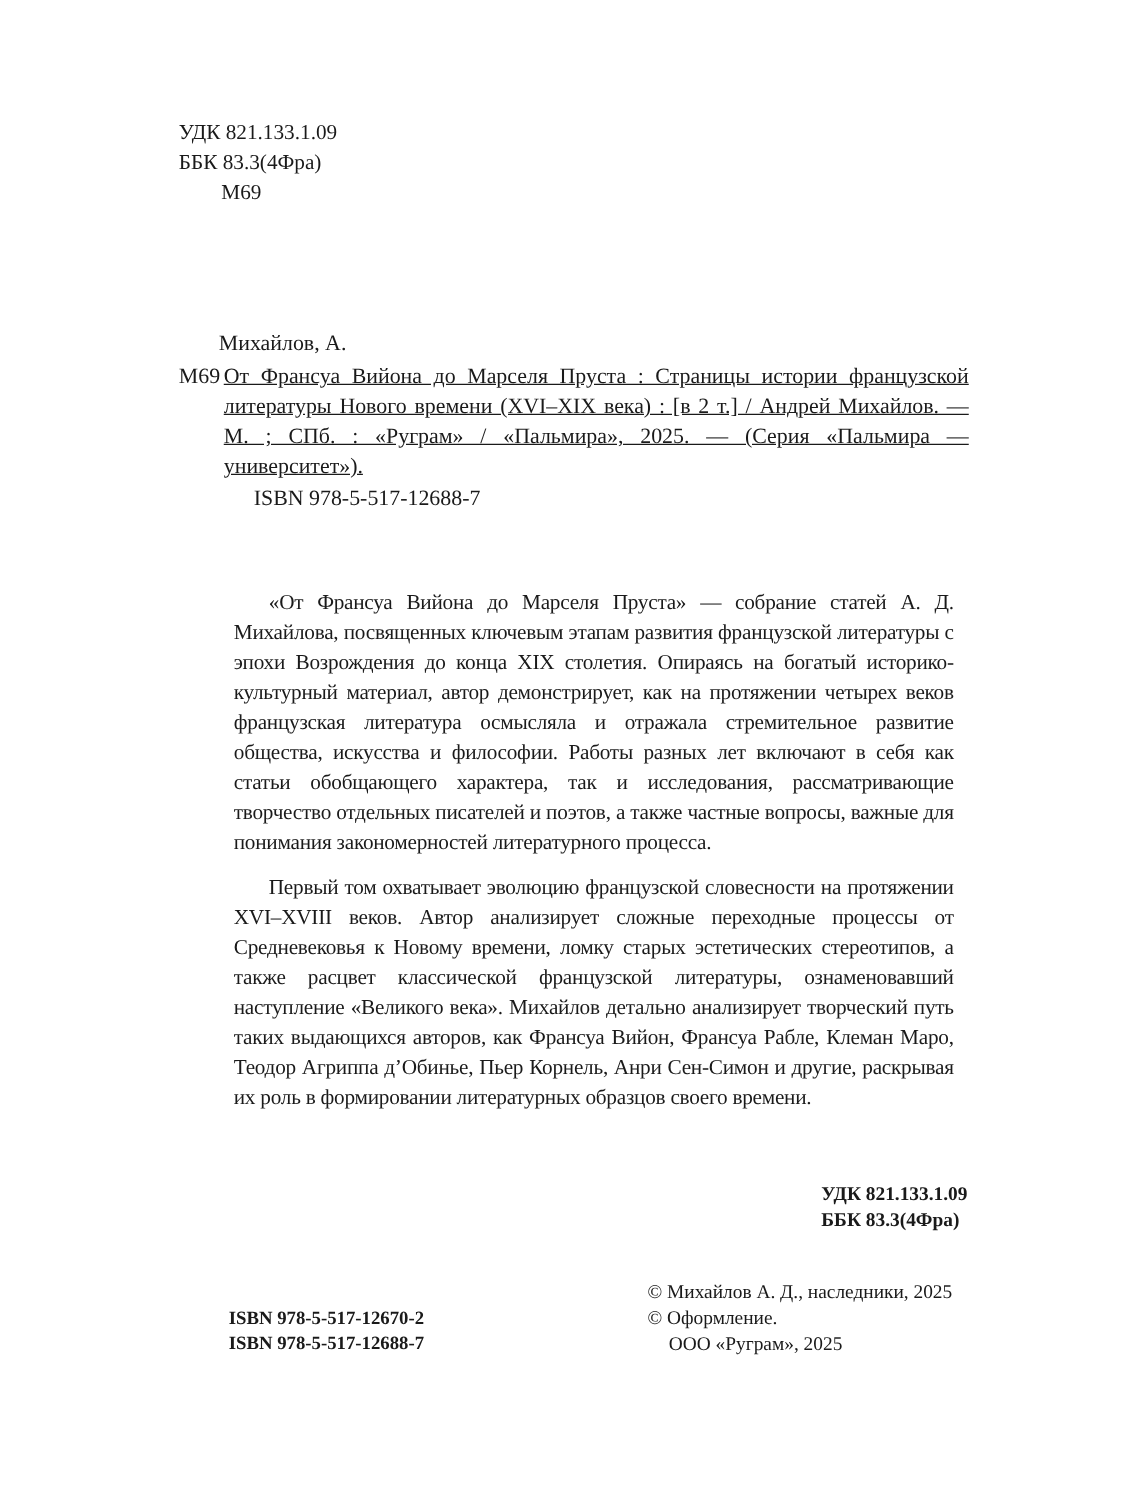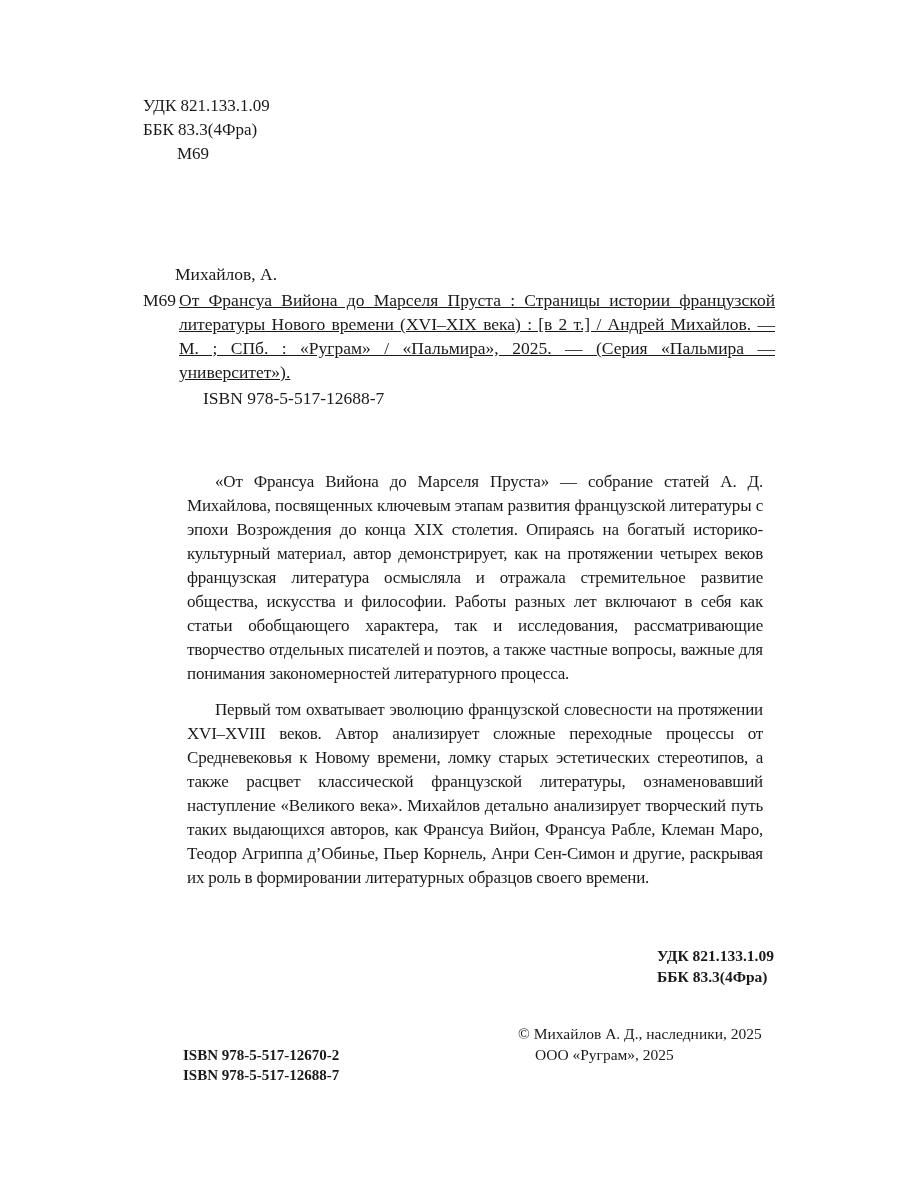--- a/index.html
+++ b/index.html
@@ -53,14 +53,15 @@
   <div>ББК 83.3(4Фра)</div>
 </div>
 
 <div class="abs isbn-bottom">
   <div>ISBN 978-5-517-12670-2</div>
   <div>ISBN 978-5-517-12688-7</div>
 </div>
 
 <div class="abs copyright">
   <div>© Михайлов А. Д., наследники, 2025</div>
+  <div>© Оформление.</div>
   <div class="indent">ООО «Руграм», 2025</div>
 </div>
 
 </body></html>

